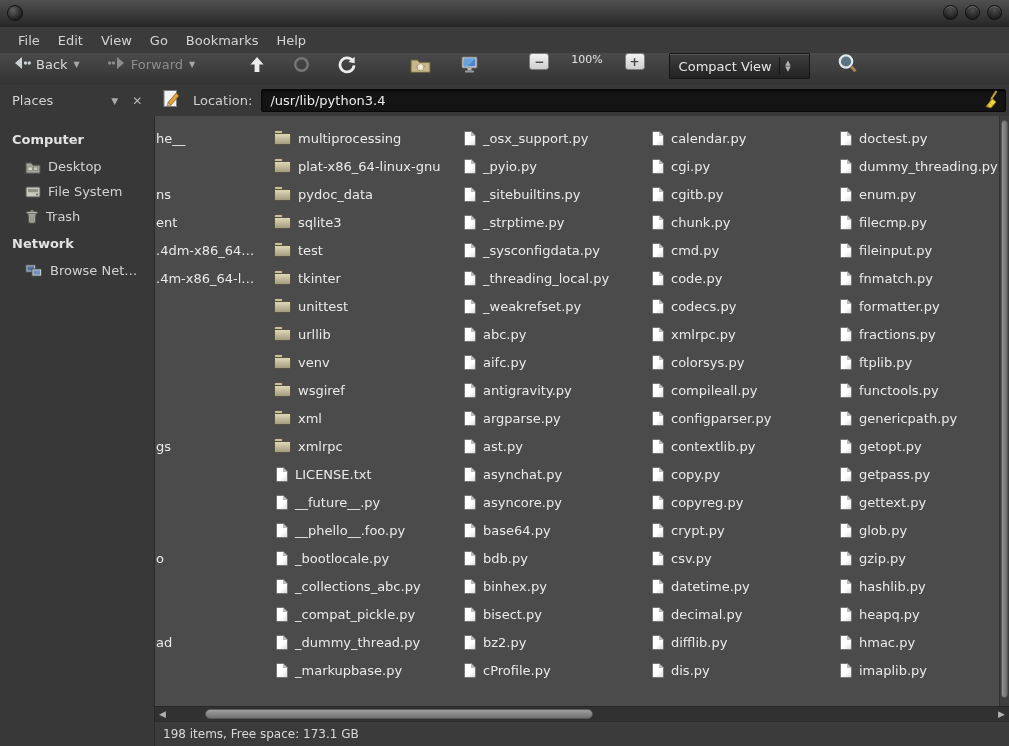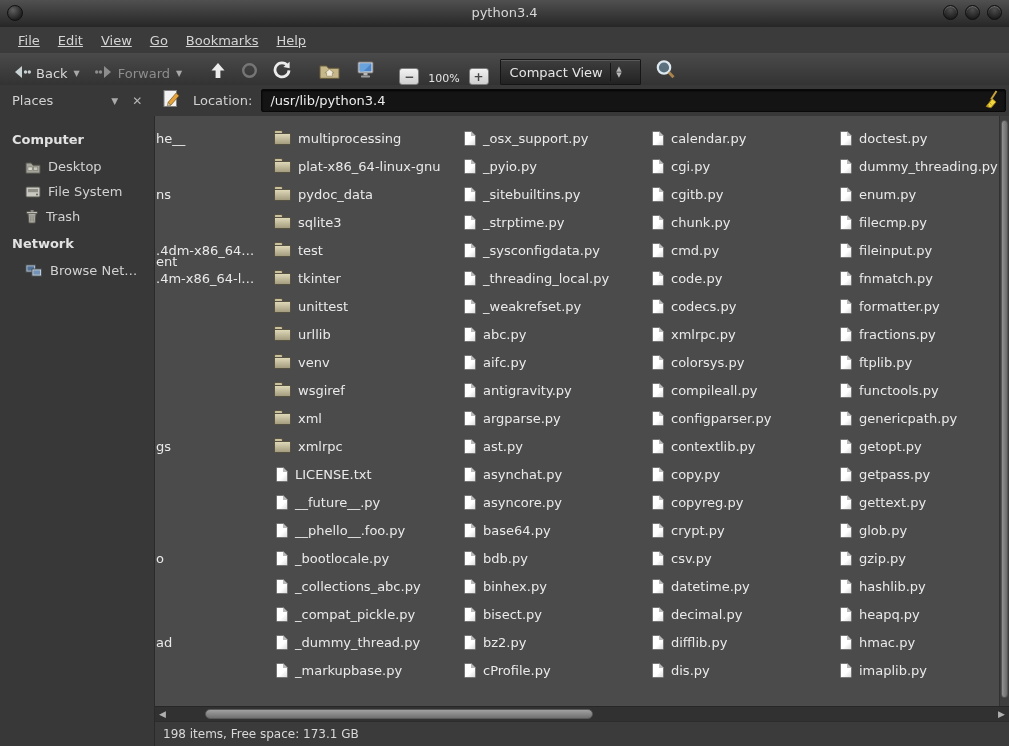--- a/index.html
+++ b/index.html
@@ -15,25 +15,25 @@
     font-size:13px;color:#d8d8d8;}
   .app-icon{position:absolute;left:7px;top:5px;width:16px;height:16px;border-radius:50%;
     background:radial-gradient(circle at 35% 30%,#606060,#1f1f1f 72%);border:1px solid #121212;box-sizing:border-box;}
   .win-btns{position:absolute;right:7px;top:5px;display:flex;gap:7px;}
   .win-btn{width:15px;height:15px;border-radius:50%;
     background:radial-gradient(circle at 50% 28%,#4e4e4e,#1d1d1d 78%);
     border:1px solid #0e0e0e;box-shadow:inset 0 1px 1px rgba(255,255,255,.28);box-sizing:border-box;}
   
   .menubar{position:absolute;left:0;top:27px;right:0;height:26px;background:#3b3b3b;
     display:flex;align-items:center;padding-left:9px;}
-  .menu-item{font-size:13px;color:#d4d4d4;padding:12px 9px;text-decoration:underline;}
+  .menu-item{font-size:13px;color:#d4d4d4;padding:12px 9px;}
   
   .toolbar{position:absolute;left:0;top:53px;right:0;height:32px;
     background:linear-gradient(#4a4a4a,#333333);border-bottom:1px solid #242424;
-    display:flex;align-items:flex-end;padding:0 8px;gap:5px;}
+    display:flex;align-items:flex-start;padding:0 8px;gap:18px;}
   .tbtn{display:flex;align-items:center;gap:5px;padding:3px 5px;border-radius:3px;
     color:#d8d8d8;font-size:13px;white-space:nowrap;}
   .tbtn.disabled{color:#8d8d8d;}
   .dd-arrow{font-size:8px;color:#a8a8a8;margin-left:1px;}
   .tspacer{width:8px;}
   .zoombtn{width:18px;height:15px;background:linear-gradient(#f2f2f2,#cfcfcf);
     border:1px solid #7e7e7e;border-radius:3px;color:#444;font-size:12px;font-weight:bold;
     display:flex;align-items:center;justify-content:center;line-height:1;}
   .zoom-label{font-size:11px;color:#e4e4e4;padding:0 4px;}
   .viewmode{width:112px;height:24px;margin-left:6px;
@@ -95,21 +95,20 @@
   
   .statusbar{position:absolute;left:0;right:0;top:605px;bottom:0;background:#3b3b3b;
     border-top:1px solid #2c2c2c;display:flex;align-items:center;padding-left:8px;
     font-size:12px;color:#d8d8d8;box-sizing:border-box;}
 </style>
 </head>
 <body>
 
 <div class="titlebar">
   <span class="app-icon"></span>
-  <div class="title">python3.4</div>
   <div class="win-btns">
     <span class="win-btn"></span>
     <span class="win-btn"></span>
     <span class="win-btn"></span>
   </div>
 </div>
 
 <div class="menubar">
   <span class="menu-item">File</span>
   <span class="menu-item">Edit</span>
@@ -287,21 +286,21 @@
 
 <div class="main">
   <div class="file-pane">
       <div class="fcol" style="width: 118px;">
         <div class="frow" style="position: absolute; top: 0px; left: 0px;">
           <span class="flabel">he__</span>
         </div>
         <div class="frow" style="position: absolute; top: 56px; left: 0px;">
           <span class="flabel">ns</span>
         </div>
-        <div class="frow" style="position: absolute; top: 84px; left: 0px; margin-top: 39px;">
+        <div class="frow" style="position: absolute; top: 84px; left: 0px;">
           <span class="flabel">ent</span>
         </div>
         <div class="frow" style="position: absolute; top: 112px; left: 0px;">
           <span class="flabel">.4dm-x86_64…</span>
         </div>
         <div class="frow" style="position: absolute; top: 140px; left: 0px;">
           <span class="flabel">.4m-x86_64-l…</span>
         </div>
         <div class="frow" style="position: absolute; top: 308px; left: 0px;">
           <span class="flabel">gs</span>

